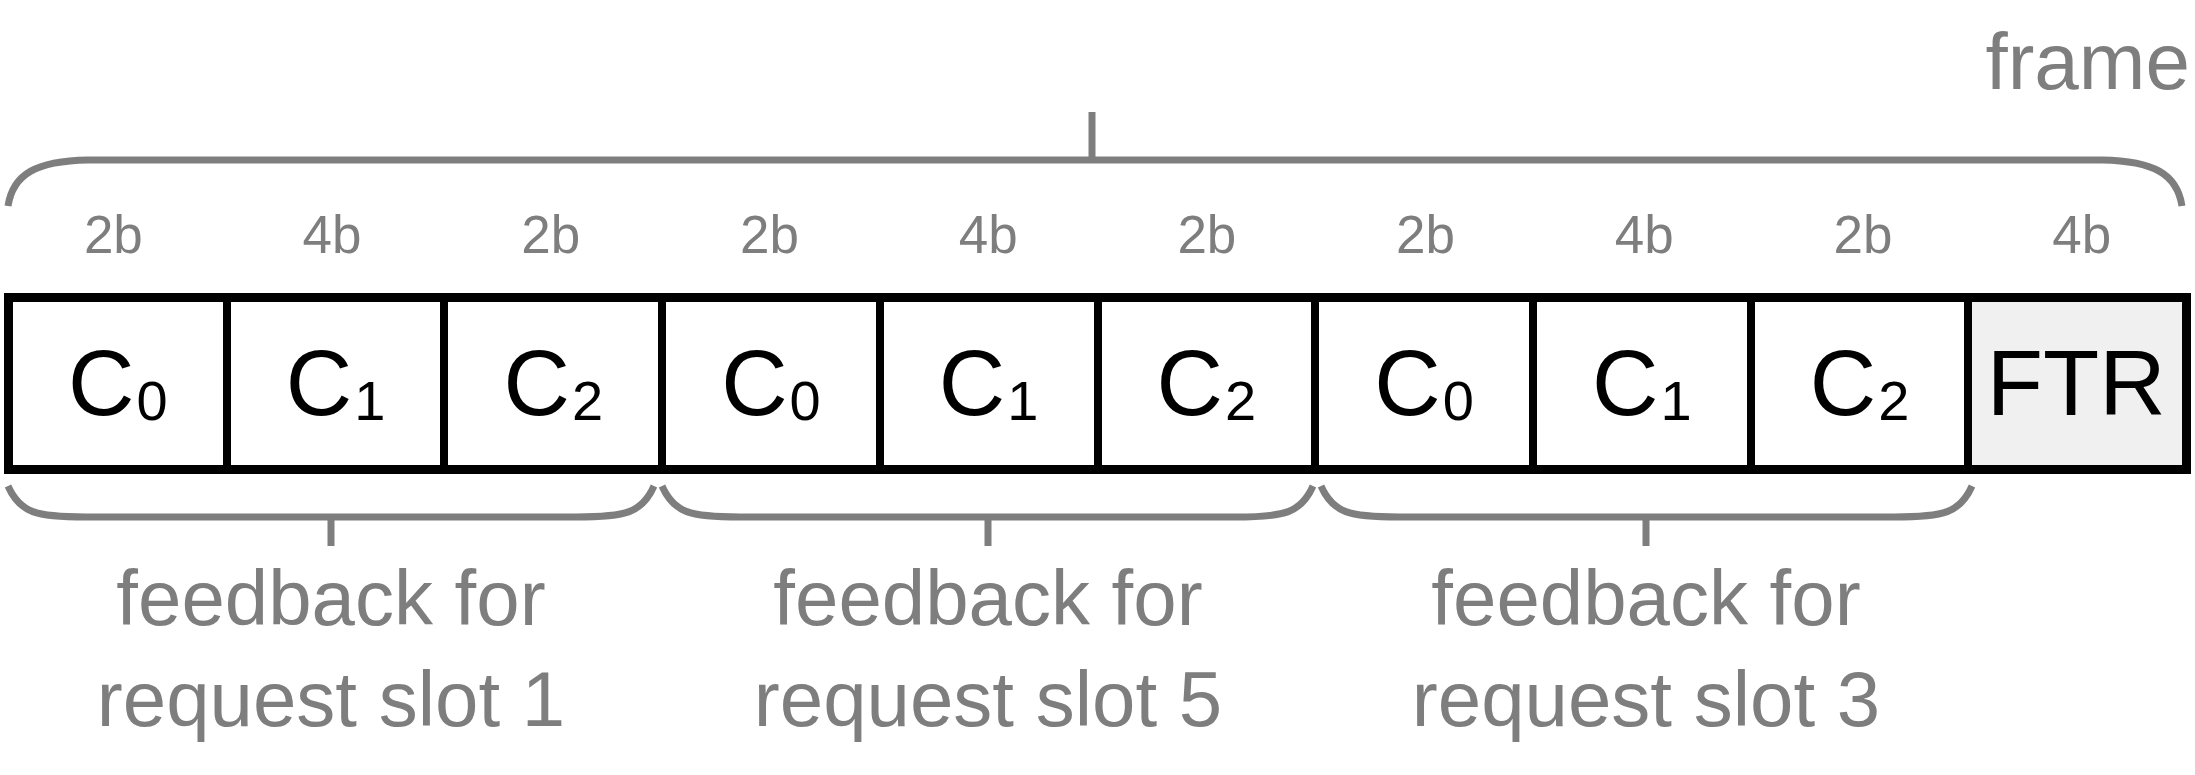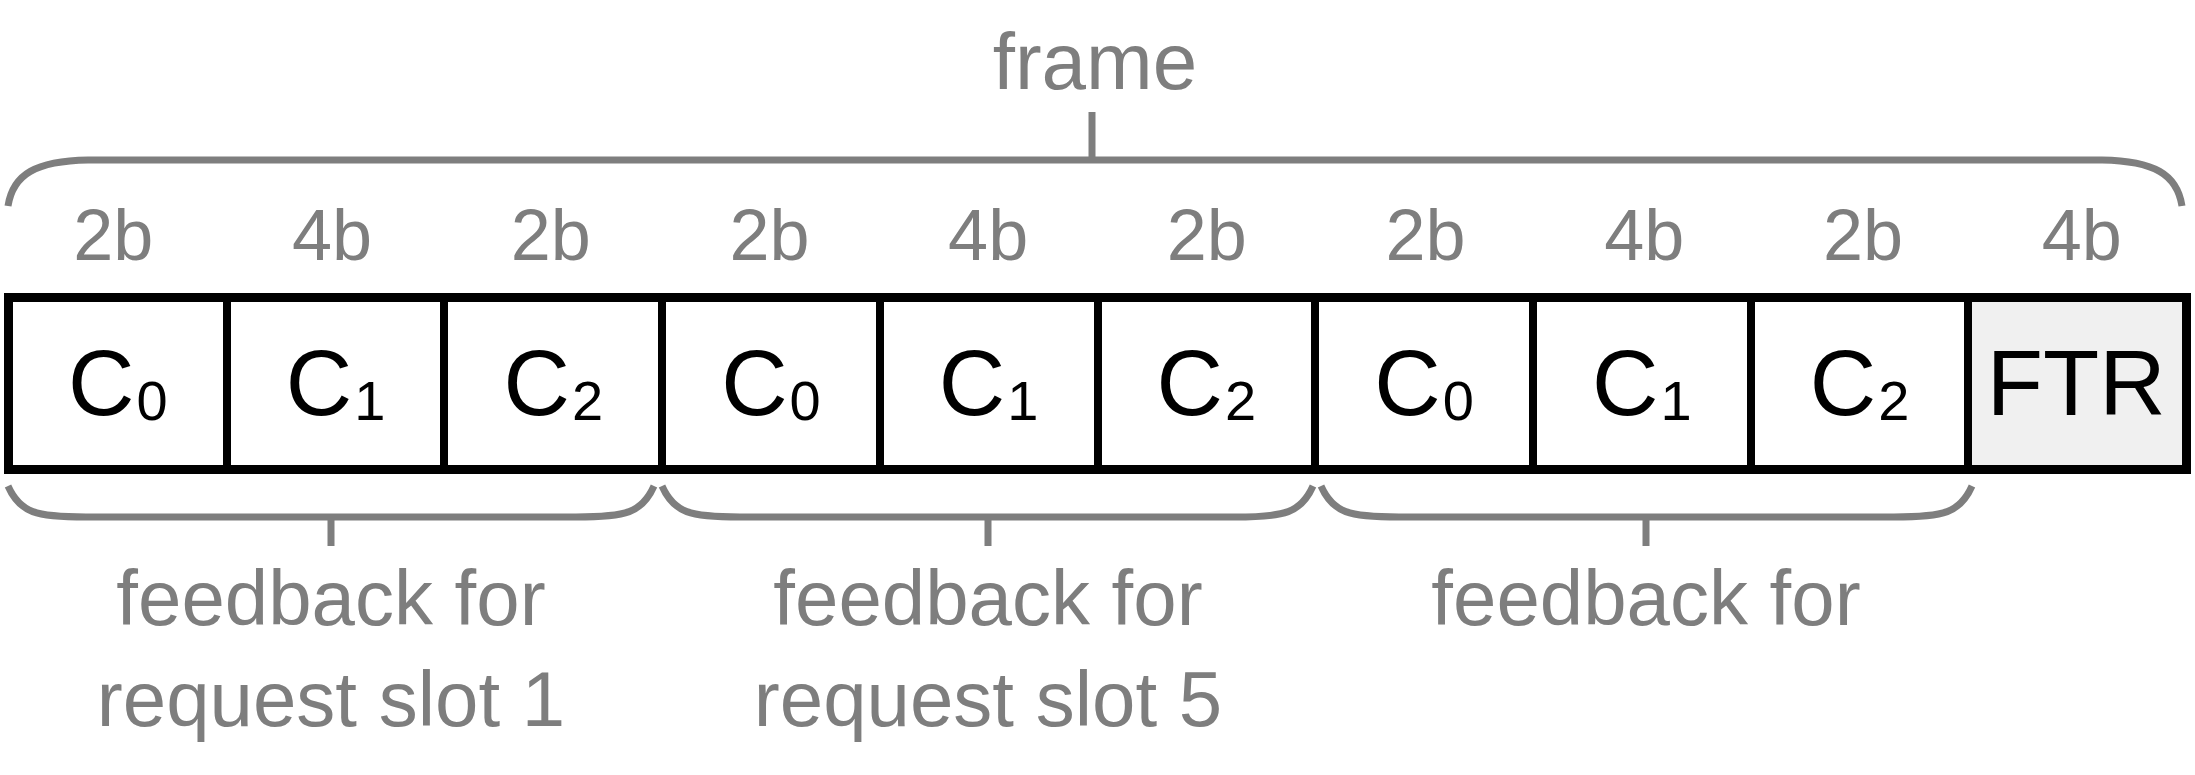--- a/index.html
+++ b/index.html
@@ -15,38 +15,38 @@
     background: var(--background);
     font-family: "Liberation Sans", "DejaVu Sans", sans-serif;
     position: relative;
     overflow: hidden;
   }
   .abs { position: absolute; }
 
   
   .frame-label {
     left: 0; top: 22px; width: 2190px;
-    text-align: center;
+    text-align: right;
     font-size: 80px; line-height: 80px;
     color: var(--gray);
   }
 
   
   .brace-svg { left: 0; top: 0; width: 2195px; height: 775px; color: var(--gray); }
   .brace-svg path { fill: none; stroke: currentColor; stroke-width: 7; }
 
   
   .bits-row {
     left: 4px; top: 192px; width: 2187px; height: 76px;
     display: flex;
   }
   .bit-label {
     flex: 1;
     text-align: center;
-    font-size: 72px; line-height: 86px;
+    font-size: 53px; line-height: 86px;
     color: var(--gray);
   }
 
   
   .slots-row {
     left: 4px; top: 293px; width: 2187px; height: 181px;
     display: flex;
     border: 9px solid var(--black);
     background: #ffffff;
   }
@@ -158,13 +158,14 @@
 <div class="abs feedback-label fb-1">
   <div>feedback for</div>
   <div>request slot 1</div>
 </div>
 <div class="abs feedback-label fb-2">
   <div>feedback for</div>
   <div>request slot 5</div>
 </div>
 <div class="abs feedback-label fb-3">
   <div>feedback for</div>
+  <div>request slot 3</div>
 </div>
 
 </body></html>

